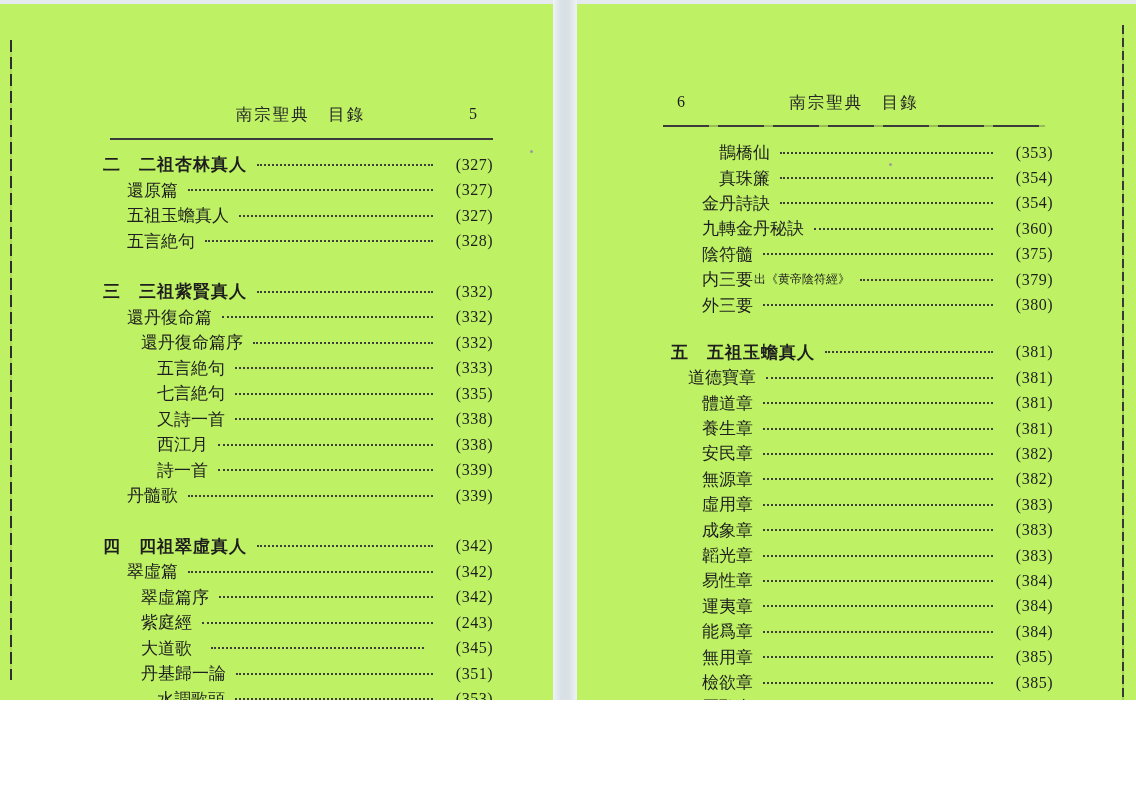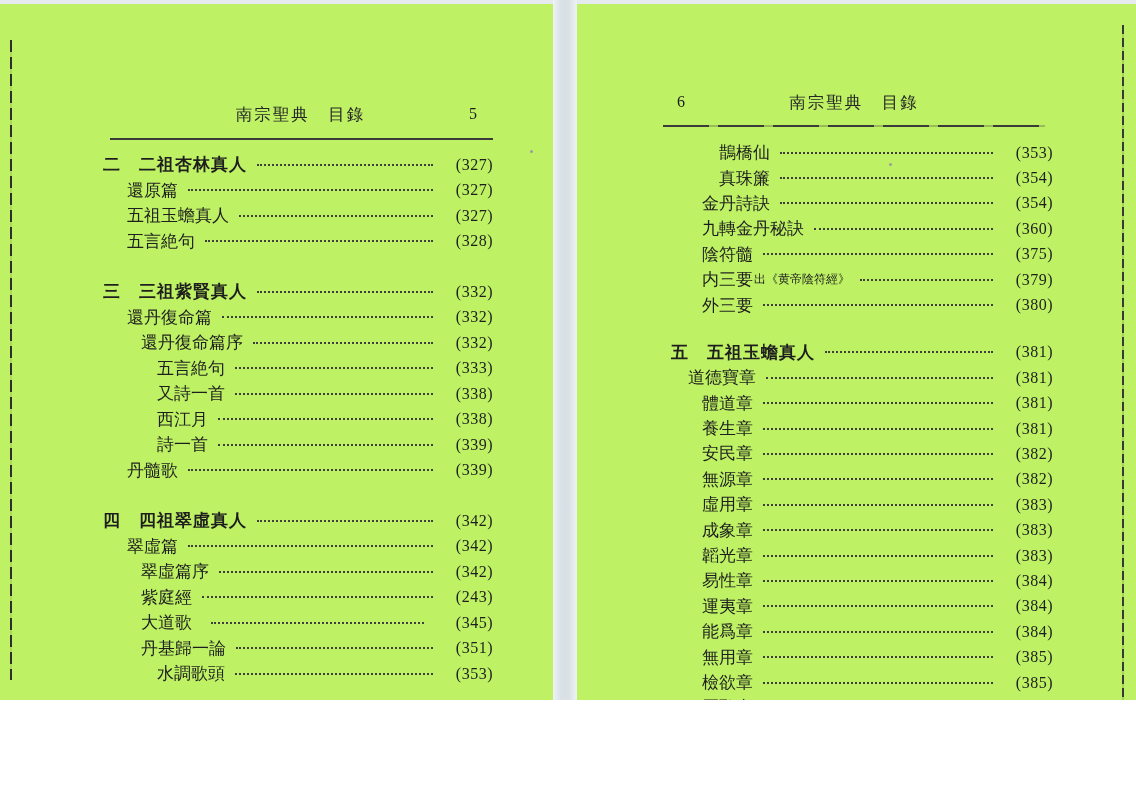--- a/index.html
+++ b/index.html
@@ -106,20 +106,25 @@
           <span class="entry-title">還丹復命篇序</span>
           <span class="leader"></span>
           <span class="num">(332)</span>
         </div>
         <div class="toc-row" style="padding-left: 54px;">
           <span class="entry-title">五言絶句</span>
           <span class="leader"></span>
           <span class="num">(333)</span>
         </div>
         <div class="toc-row" style="padding-left: 54px;">
+          <span class="entry-title">七言絶句</span>
+          <span class="leader"></span>
+          <span class="num">(335)</span>
+        </div>
+        <div class="toc-row" style="padding-left: 54px;">
           <span class="entry-title">又詩一首</span>
           <span class="leader"></span>
           <span class="num">(338)</span>
         </div>
         <div class="toc-row" style="padding-left: 54px;">
           <span class="entry-title">西江月</span>
           <span class="leader"></span>
           <span class="num">(338)</span>
         </div>
         <div class="toc-row" style="padding-left: 54px;">

